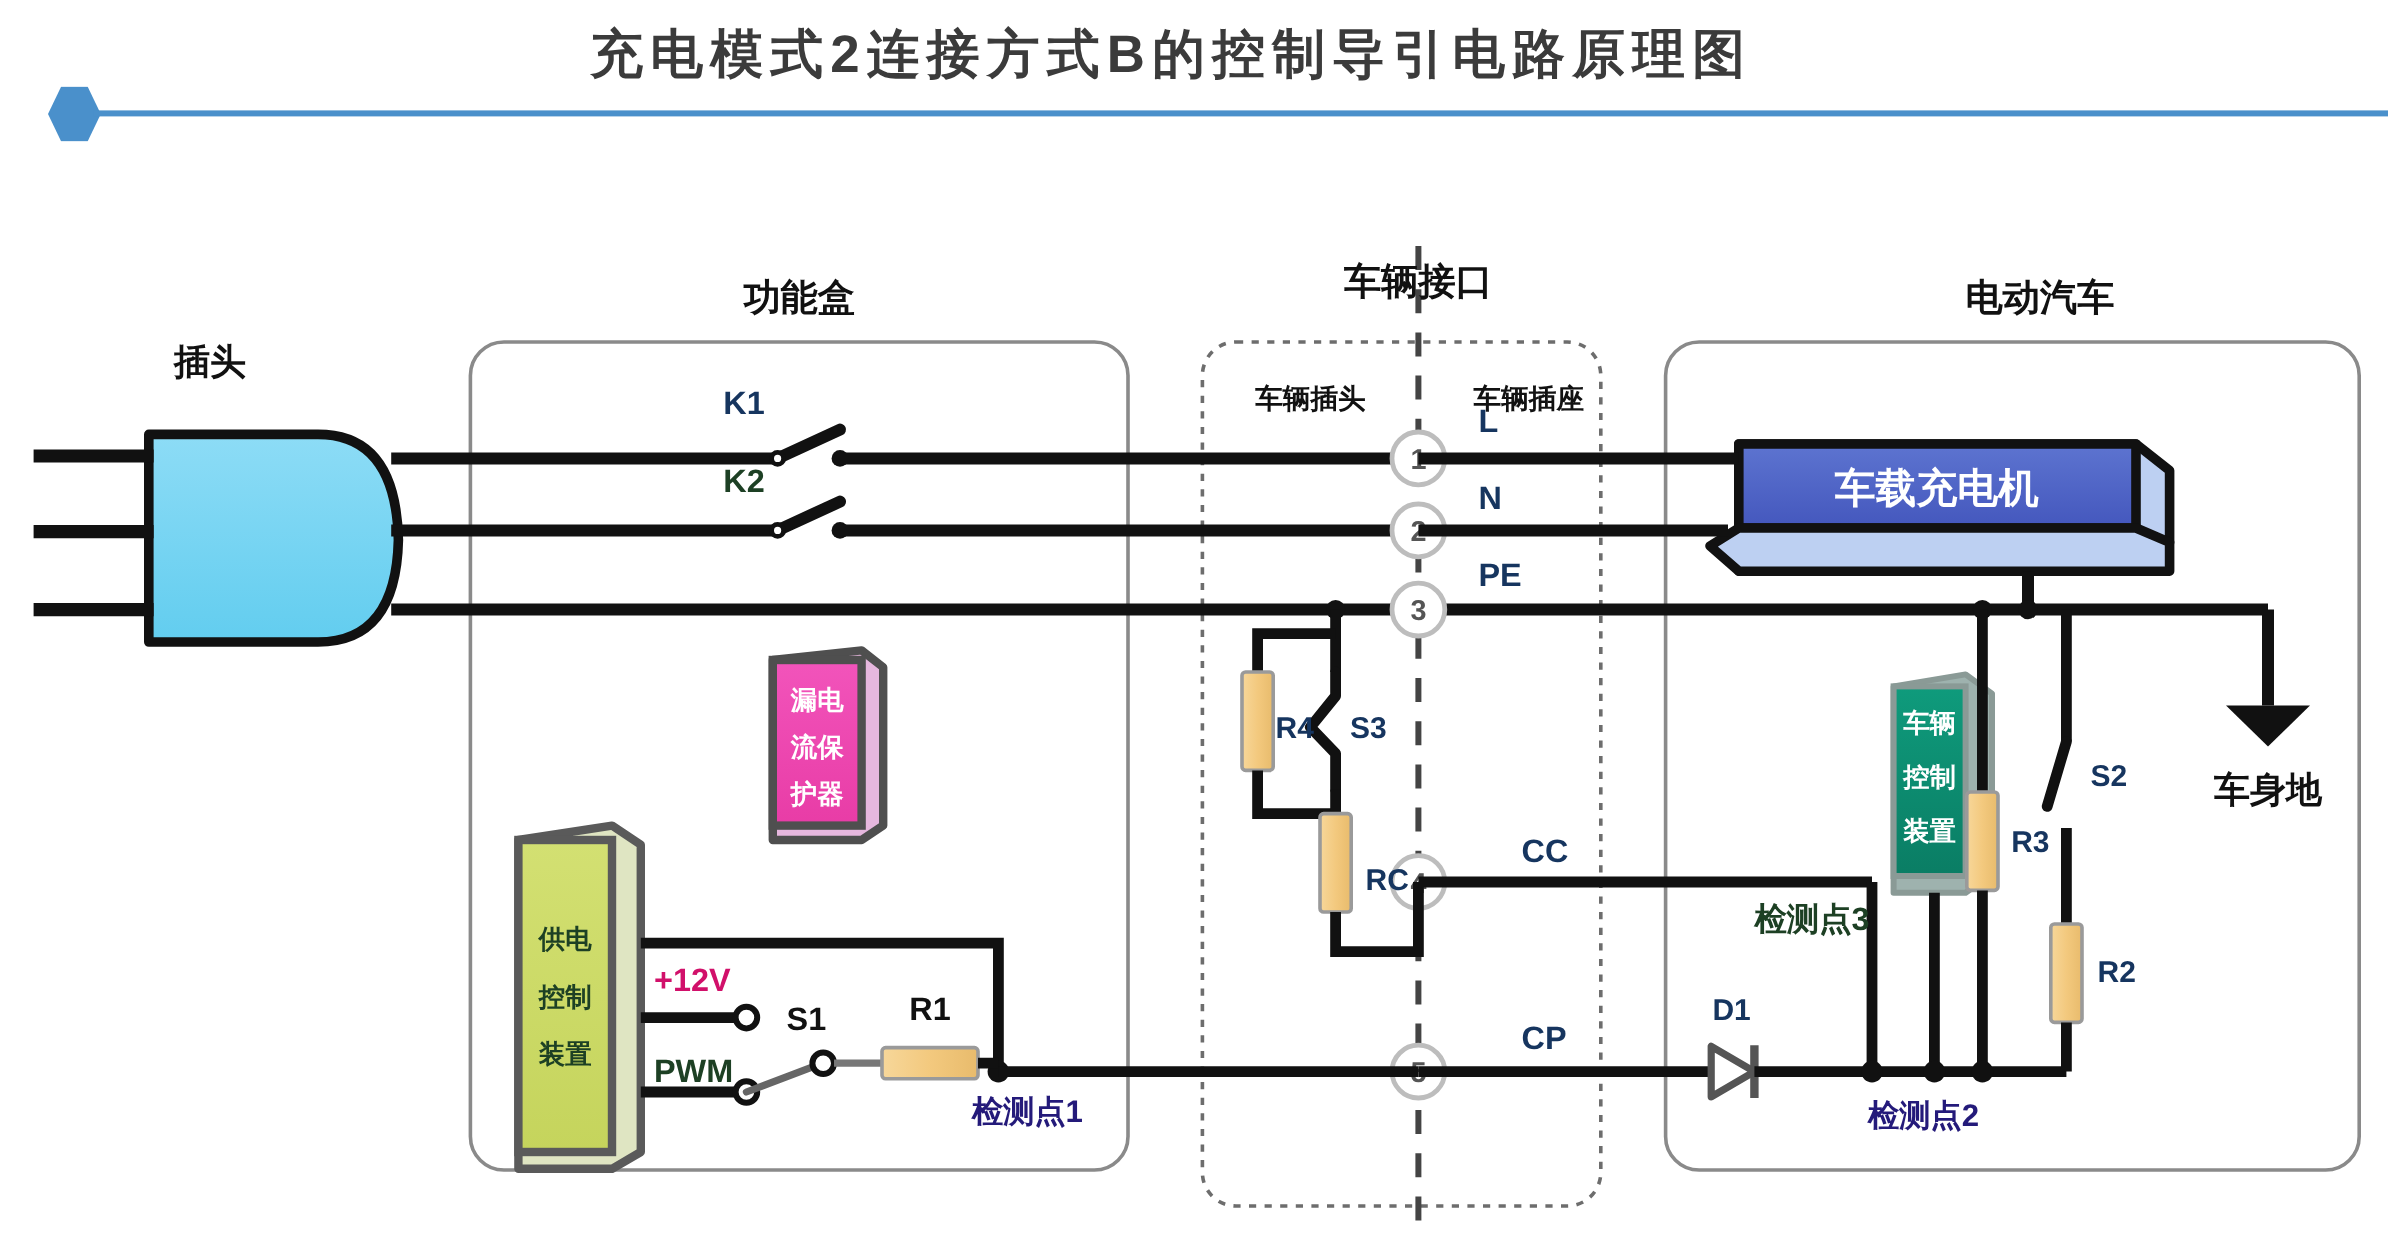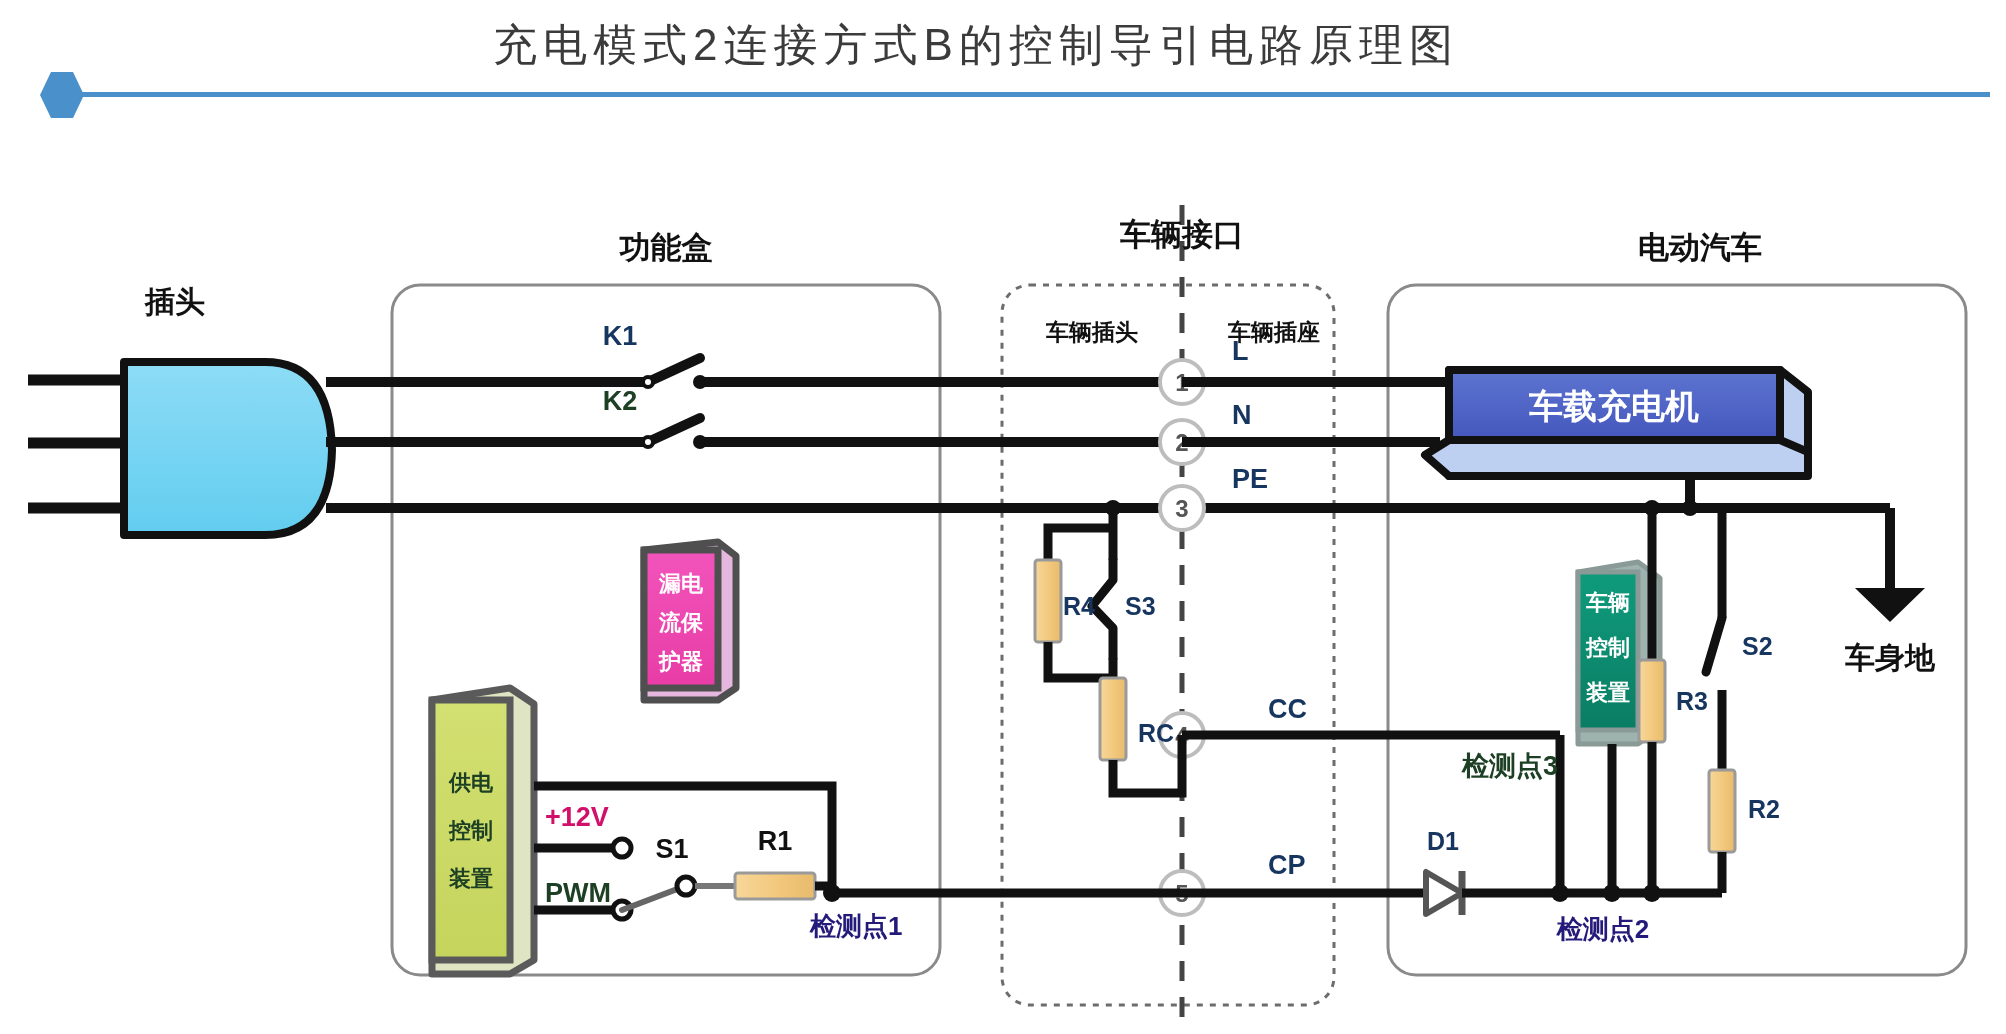--- a/index.html
+++ b/index.html
@@ -3,21 +3,21 @@
 <meta charset="utf-8">
 <style>
   html,body{margin:0;padding:0;background:#ffffff;}
   body{width:2006px;height:1034px;overflow:hidden;
        font-family:"Liberation Sans","DejaVu Sans",sans-serif;}
   #stage{position:relative;width:2006px;height:1034px;background:#fff;}
 
   .title{
     position:absolute; left:0; top:16px; width:1952px;
     text-align:center; font-size:44px; letter-spacing:6px;
-    color:#3b3b3b; font-weight:400; white-space:nowrap;
+    color:#3b3b3b; font-weight:700; white-space:nowrap;
   }
   .hex{
     position:absolute; left:40px; top:72px; width:44px; height:46px;
     background:#4a90cb;
     clip-path:polygon(25% 0%,75% 0%,100% 50%,75% 100%,25% 100%,0% 50%);
   }
   .rule{
     position:absolute; left:78px; top:92px; width:1912px; height:5px;
     background:#4a90cb;
   }

